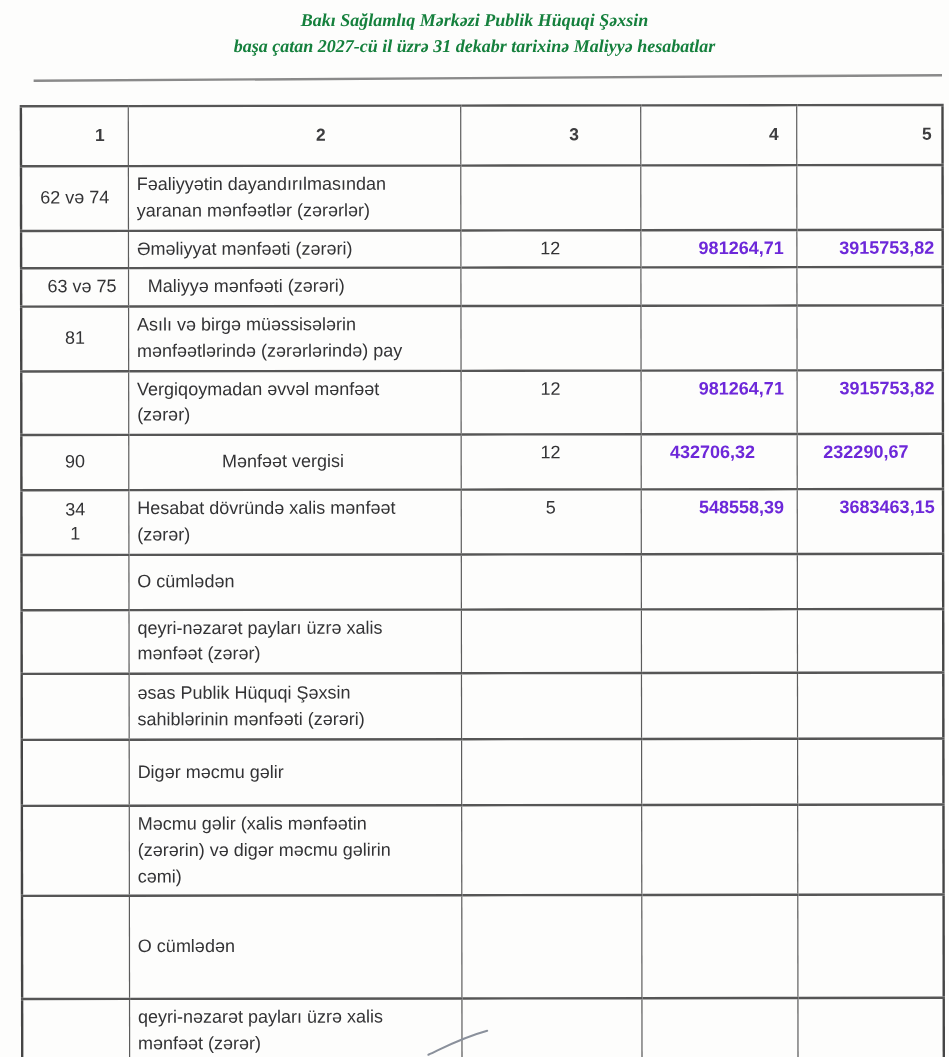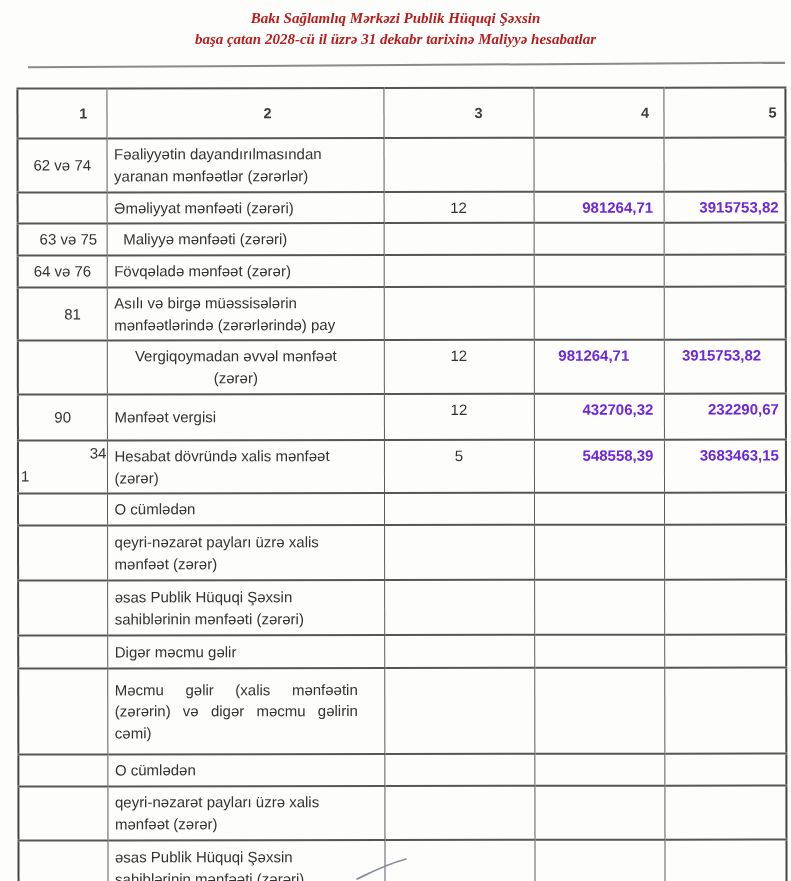--- a/index.html
+++ b/index.html
@@ -13,21 +13,21 @@
   }
   .title-block {
     position: absolute;
     top: 8px; left: 0; right: 0;
     text-align: center;
     font-family: "Liberation Serif", serif;
     font-style: italic;
     font-weight: bold;
     font-size: 15px;
     line-height: 21px;
-    color: #b91c1c;
+    color: #15803d;
   }
   .rule {
     position: absolute;
     top: 64px; left: 28px;
     width: 757px; height: 0;
     border-top: 2px solid #8a8a8a;
     transform: rotate(-0.35deg);
   }
   .table-wrap {
     position: absolute;
@@ -101,21 +101,21 @@
     position: absolute;
     top: 857px; left: 354px;
     width: 56px; height: 24px;
   }
 </style>
 </head>
 <body>
 
 <div class="title-block">
   <div>Bakı Sağlamlıq Mərkəzi Publik Hüquqi Şəxsin</div>
-  <div>başa çatan 2028-cü il üzrə 31 dekabr tarixinə Maliyyə hesabatlar</div>
+  <div>başa çatan 2027-cü il üzrə 31 dekabr tarixinə Maliyyə hesabatlar</div>
 </div>
 
 <div class="rule"></div>
 
 <div class="table-wrap">
   <table>
     <colgroup>
       <col style="width:89px">
       <col style="width:277px">
       <col style="width:150px">
@@ -154,29 +154,20 @@
           <td class="code-cell">
             <div class="code-line">63 və 75</div>
           </td>
           <td class="label-cell">Maliyyə mənfəəti (zərəri)</td>
           <td class="note-cell"></td>
           <td class="num-cell cur-cell"></td>
           <td class="num-cell pri-cell"></td>
         </tr>
         <tr>
           <td class="code-cell">
-            <div class="code-line">64 və 76</div>
-          </td>
-          <td class="label-cell">Fövqəladə mənfəət (zərər)</td>
-          <td class="note-cell"></td>
-          <td class="num-cell cur-cell"></td>
-          <td class="num-cell pri-cell"></td>
-        </tr>
-        <tr>
-          <td class="code-cell">
             <div class="code-line">81</div>
           </td>
           <td class="label-cell">Asılı və birgə müəssisələrin mənfəətlərində (zərərlərində) pay</td>
           <td class="note-cell"></td>
           <td class="num-cell cur-cell"></td>
           <td class="num-cell pri-cell"></td>
         </tr>
         <tr>
           <td class="code-cell">
             <div class="code-line"></div>

